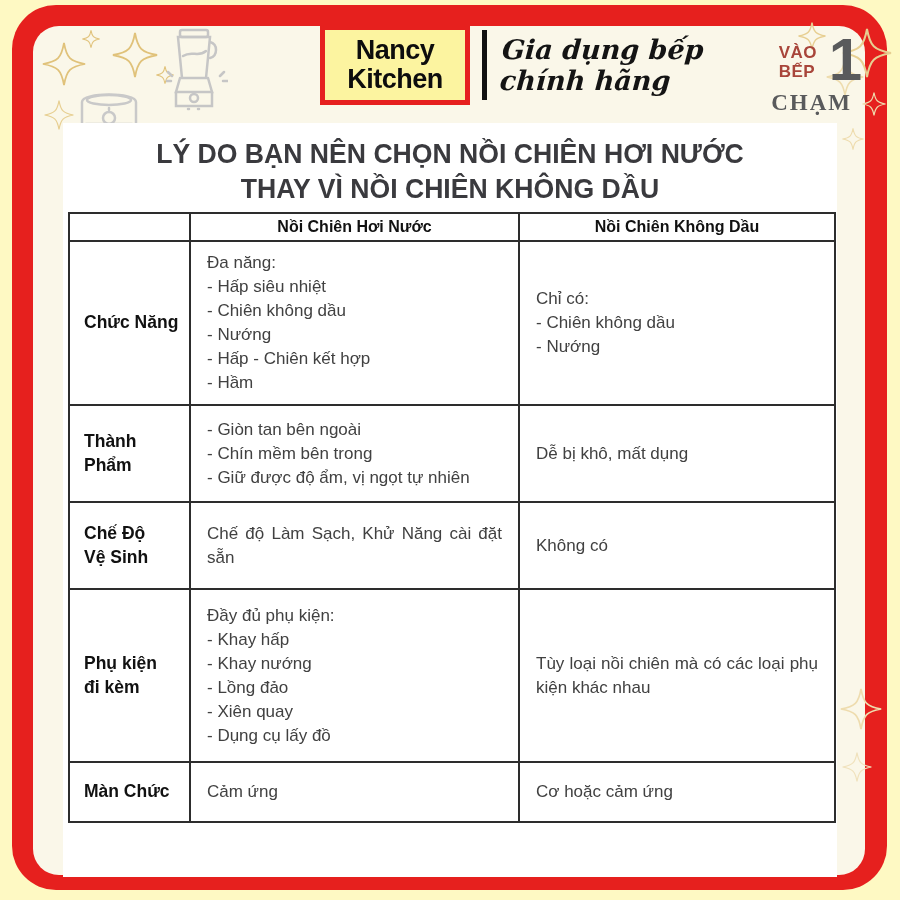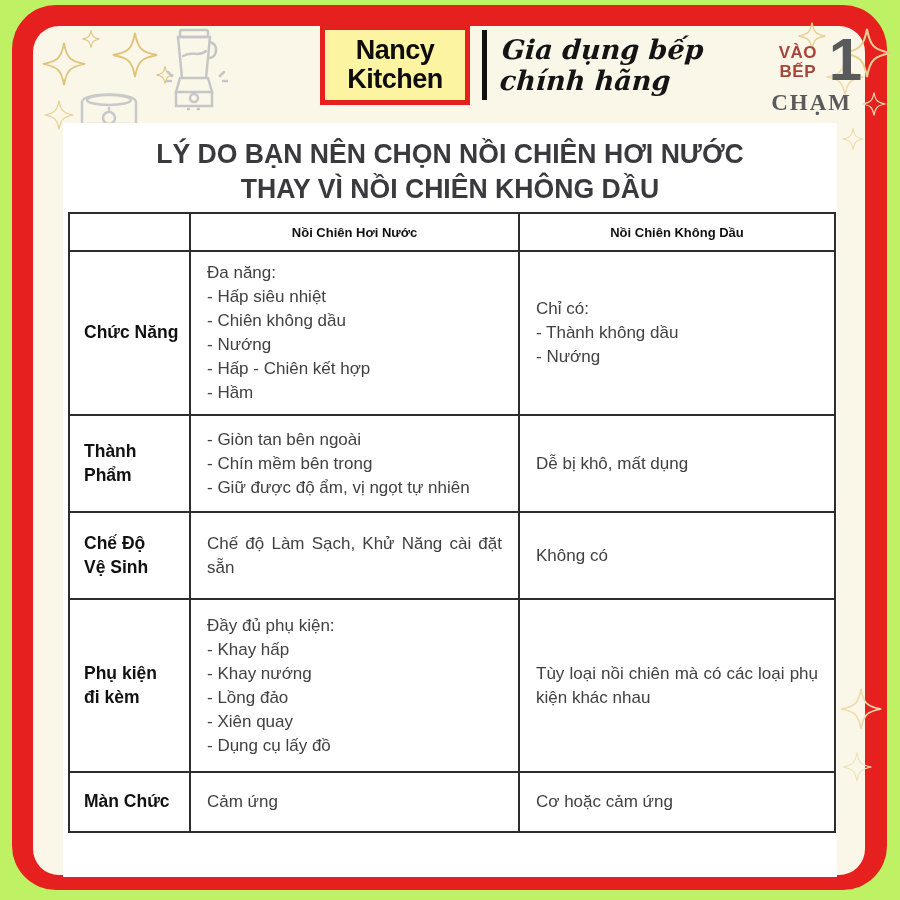--- a/index.html
+++ b/index.html
@@ -1,43 +1,43 @@
 <!DOCTYPE html>
 <html><head>
 <meta charset="utf-8">
 <style>
   html,body{margin:0;padding:0;}
   body{width:900px;height:900px;font-family:"Liberation Sans",sans-serif;}
-  .stage{position:relative;width:900px;height:900px;background:#bef264;overflow:hidden;}
+  .stage{position:relative;width:900px;height:900px;background:#fef9c3;overflow:hidden;}
   .frame-red{position:absolute;left:12px;top:5px;right:13px;bottom:10px;background:#e6201e;border-radius:44px;}
   .cream{position:absolute;left:33px;top:26px;right:35px;bottom:25px;background:#faf7e9;border-radius:26px;}
   .sparkle{position:absolute;}
   .deco-icon{position:absolute;}
   
   .logo-box{position:absolute;left:320px;top:25px;width:150px;height:80px;background:#fcf4a0;
     border:5px solid #e6201e;box-sizing:border-box;display:flex;align-items:center;justify-content:center;}
   .logo-text{font-weight:bold;font-size:27px;line-height:1.06;color:#0d0d0d;text-align:center;
     white-space:pre-line;letter-spacing:-0.5px;}
   .divider-bar{position:absolute;left:482px;top:30px;width:5px;height:70px;background:#111;}
   .tagline{position:absolute;left:501px;top:34px;font-family:"DejaVu Serif",serif;font-style:italic;
     font-weight:bold;font-size:27px;line-height:1.15;color:#141414;white-space:pre-line;transform:skewX(-4deg);}
   .badge{position:absolute;left:740px;top:24px;width:130px;height:100px;}
   .badge-vaobep{position:absolute;right:53px;top:20px;font-size:17px;font-weight:bold;color:#a8453a;
-    text-align:center;line-height:1.1;white-space:pre-line;letter-spacing:0.5px;}
+    text-align:left;line-height:1.1;white-space:pre-line;letter-spacing:0.5px;}
   .badge-one{position:absolute;right:8px;top:6px;font-size:60px;font-weight:bold;color:#595a5c;line-height:1;}
   .badge-cham{position:absolute;right:18px;top:66px;font-family:"Liberation Serif",serif;font-weight:bold;
     font-size:23px;color:#595a5c;letter-spacing:2px;}
   
   .card{position:absolute;left:63px;top:123px;width:774px;height:754px;background:#ffffff;}
   .card-title{margin-top:13px;text-align:center;font-weight:bold;font-size:28px;line-height:35px;
     color:#3a3a3e;white-space:pre-line;transform:scaleX(0.95);letter-spacing:0px;}
   table.cmp{position:absolute;left:5px;top:89px;width:766px;border-collapse:collapse;table-layout:fixed;}
   table.cmp td,table.cmp th{border:2px solid #2d2d2d;vertical-align:middle;box-sizing:border-box;}
   col.c1{width:121px;} col.c2{width:329px;} col.c3{width:316px;}
-  .hcell{font-size:13px;font-weight:bold;color:#111;text-align:center;height:38px;}
+  .hcell{font-size:16px;font-weight:bold;color:#111;text-align:center;height:28px;}
   .label-cell{font-size:17.5px;font-weight:bold;color:#111;padding-left:14px;line-height:1.35;
     white-space:pre-line;}
   .val-cell{font-size:17px;color:#414141;padding:9px 16px;line-height:24px;white-space:pre-line;border-radius:6px;}
   .justify{text-align:justify;}
   tr.r1{height:160px;} tr.r2{height:97px;} tr.r3{height:60px;} tr.r4{height:87px;}
   tr.r5{height:173px;} tr.r6{height:60px;}
 </style>
 </head>
 <body>
 
@@ -138,21 +138,21 @@
       </tr>
       <tr class="r1">
         <td class="label-cell">Chức Năng</td>
         <td class="val-cell">Đa năng:
 - Hấp siêu nhiệt
 - Chiên không dầu
 - Nướng
 - Hấp - Chiên kết hợp
 - Hầm</td>
         <td class="val-cell">Chỉ có:
-- Thành không dầu
+- Chiên không dầu
 - Nướng</td>
       </tr>
       <tr class="r2">
         <td class="label-cell">Thành Phẩm</td>
         <td class="val-cell">- Giòn tan bên ngoài
 - Chín mềm bên trong
 - Giữ được độ ẩm, vị ngọt tự nhiên</td>
         <td class="val-cell">Dễ bị khô, mất dụng</td>
       </tr>
       <tr class="r4">

